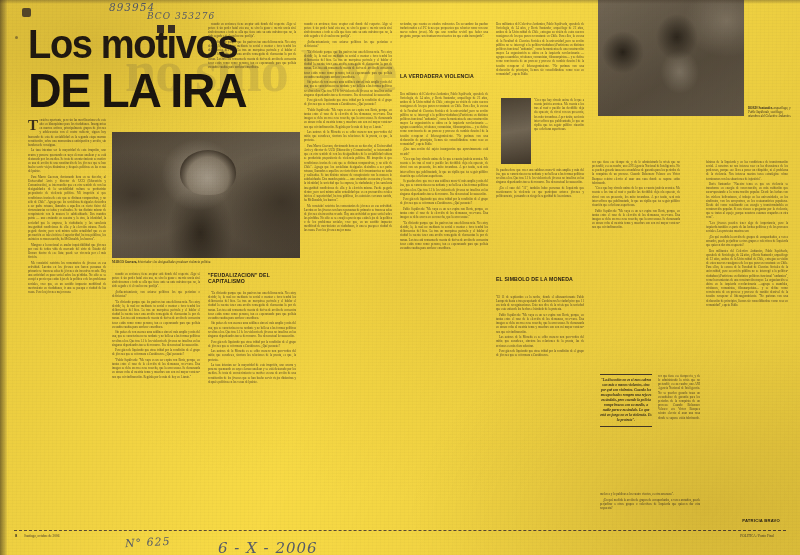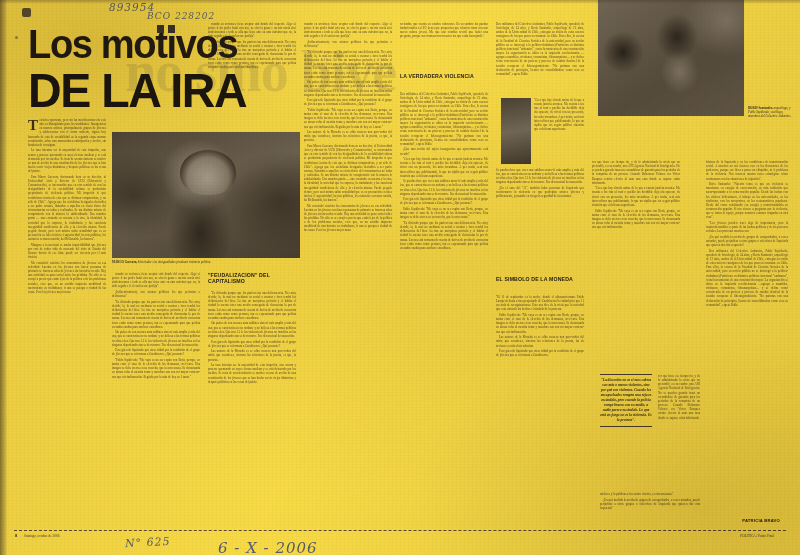--- a/index.html
+++ b/index.html
@@ -319,21 +319,21 @@
 <body>
 
 <div id="page">
 
   <div class="scan-edge-left"></div>
   <div class="scan-edge-top"></div>
   <div class="scan-blob" style="left:22px;top:8px;width:9px;height:9px;border-radius:2px;"></div>
   <div class="scan-blob" style="left:15px;top:36px;width:3px;height:3px;border-radius:50%;opacity:.5;"></div>
 
   <div class="handwritten" id="hw-top1">893954</div>
-  <div class="handwritten" id="hw-top2">BCO 228202</div>
+  <div class="handwritten" id="hw-top2">BCO 353276</div>
   <div class="stamp-sq" id="stamp-a"></div>
   <div class="stamp-sq" id="stamp-b"></div>
   <div class="handwritten" id="hw-bot1">N° 625</div>
   <div class="handwritten" id="hw-bot2">6 - X - 2006</div>
 
   <div id="ghost-bleed">no sino bive</div>
 
   <div id="title-block">
     <div id="title-line1">Los motivos</div>
     <div id="title-line2">DE LA IRA</div>

